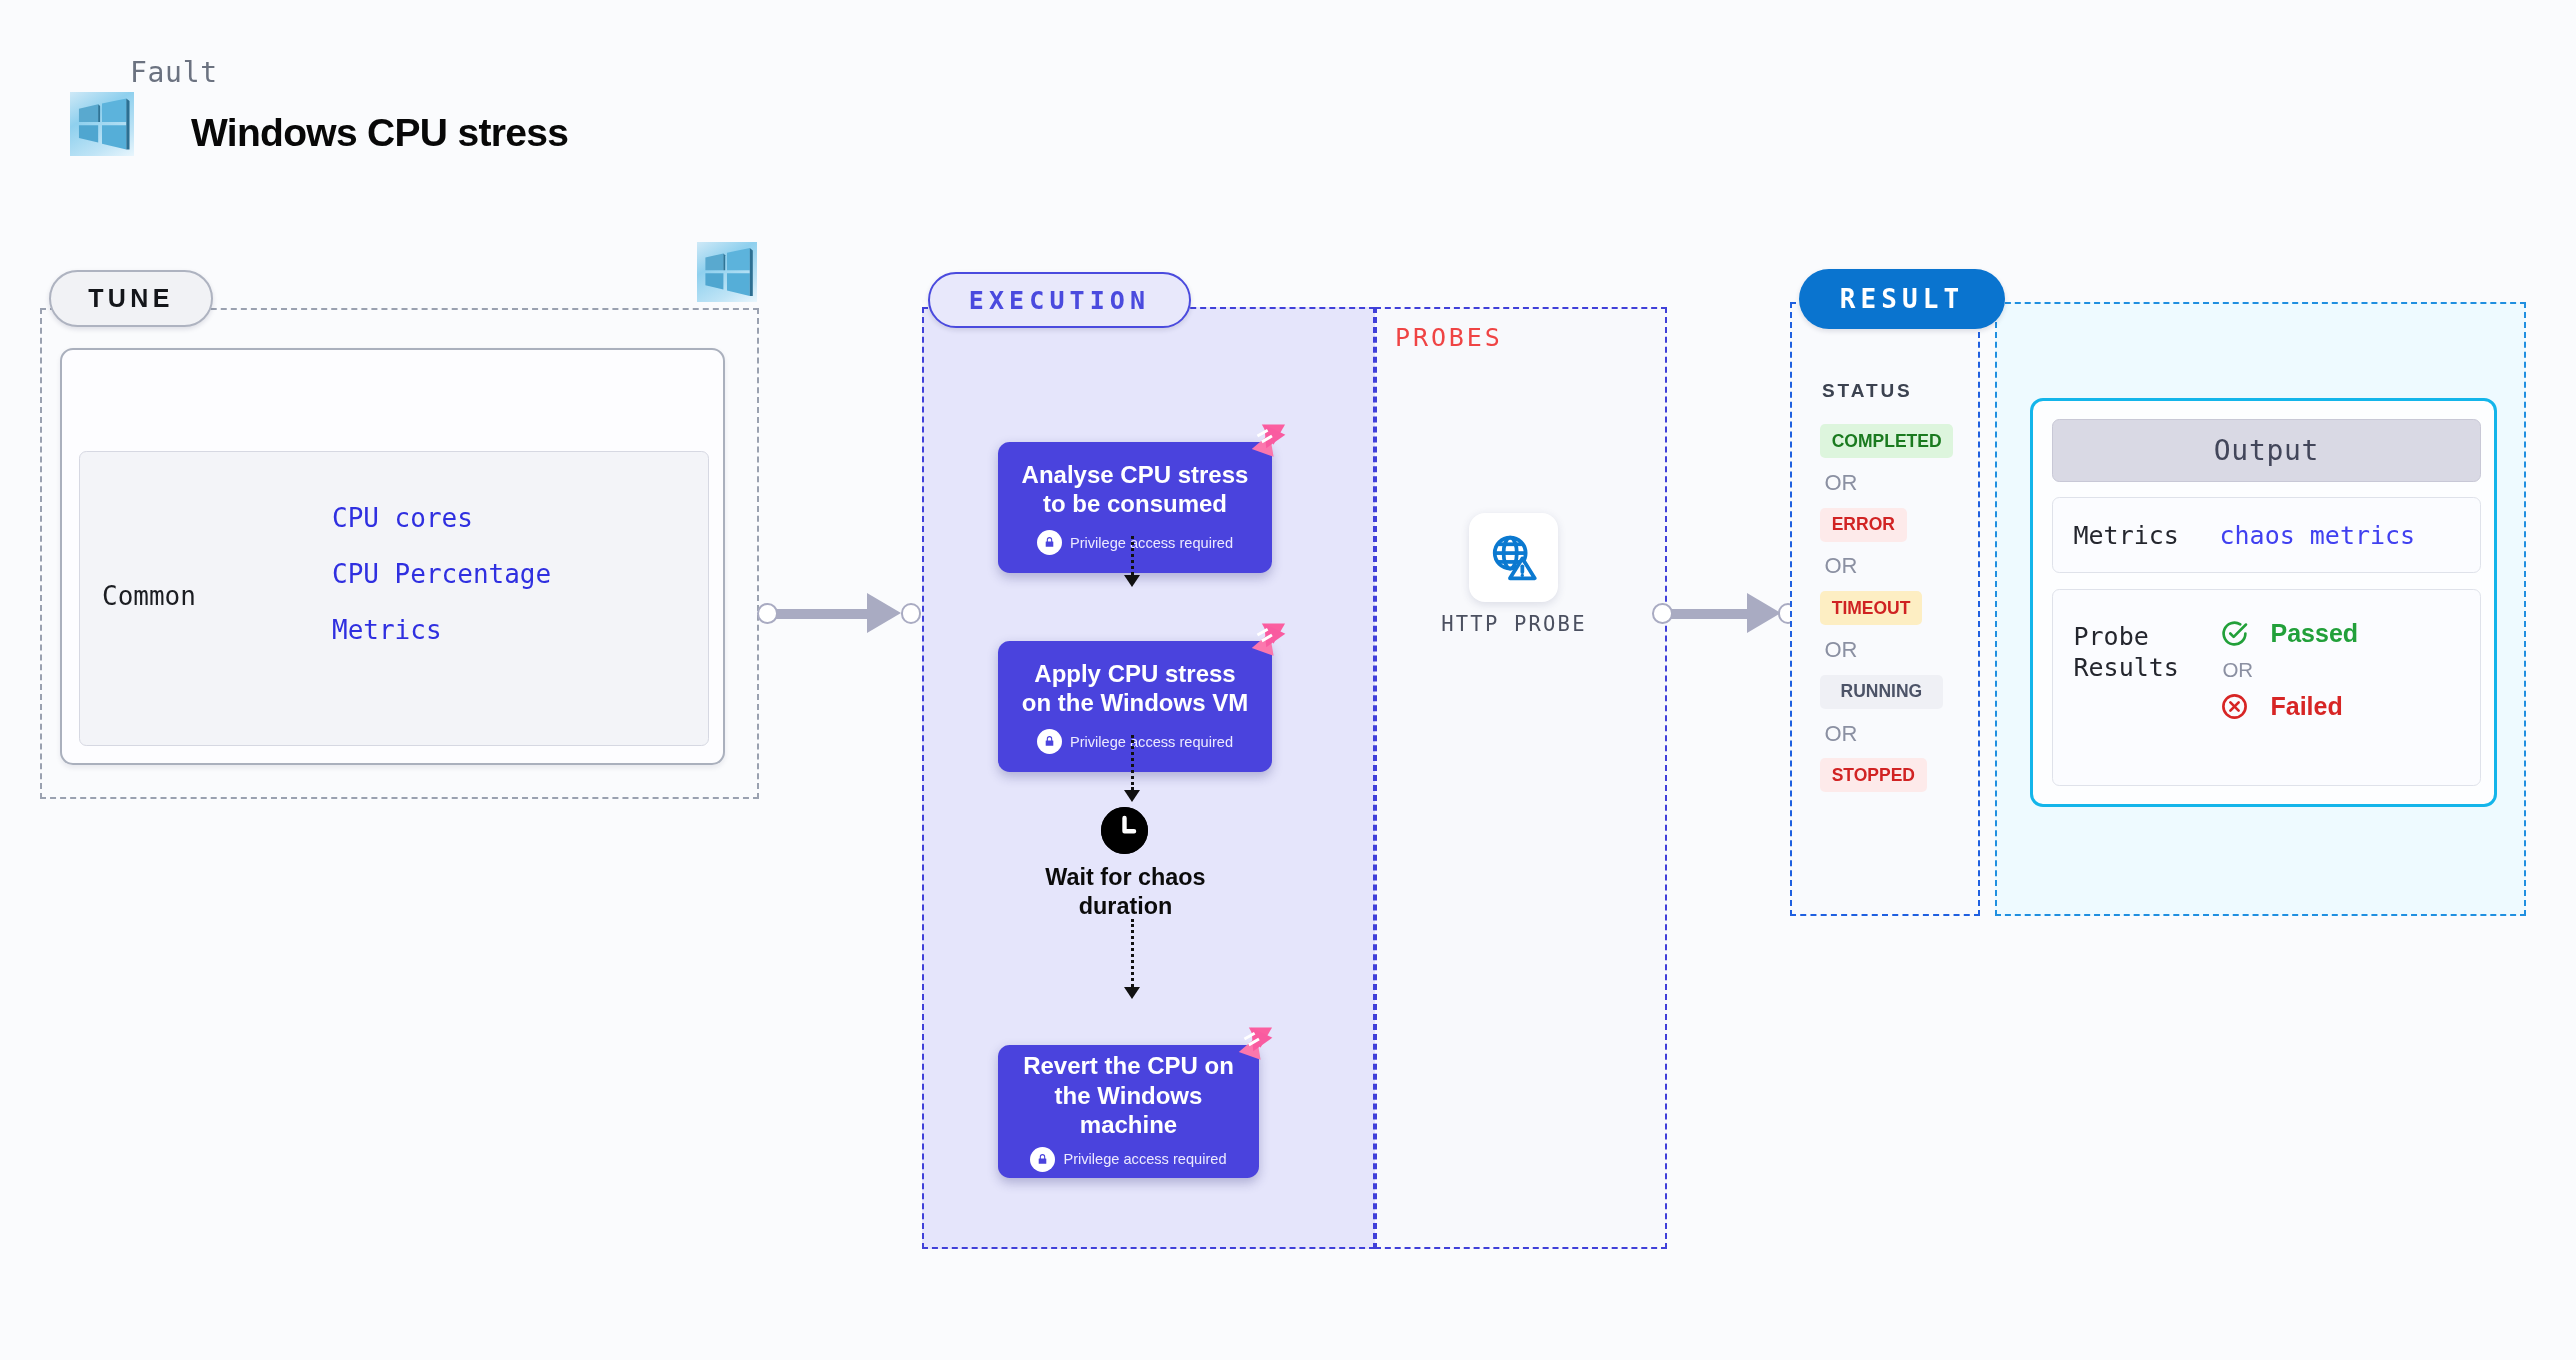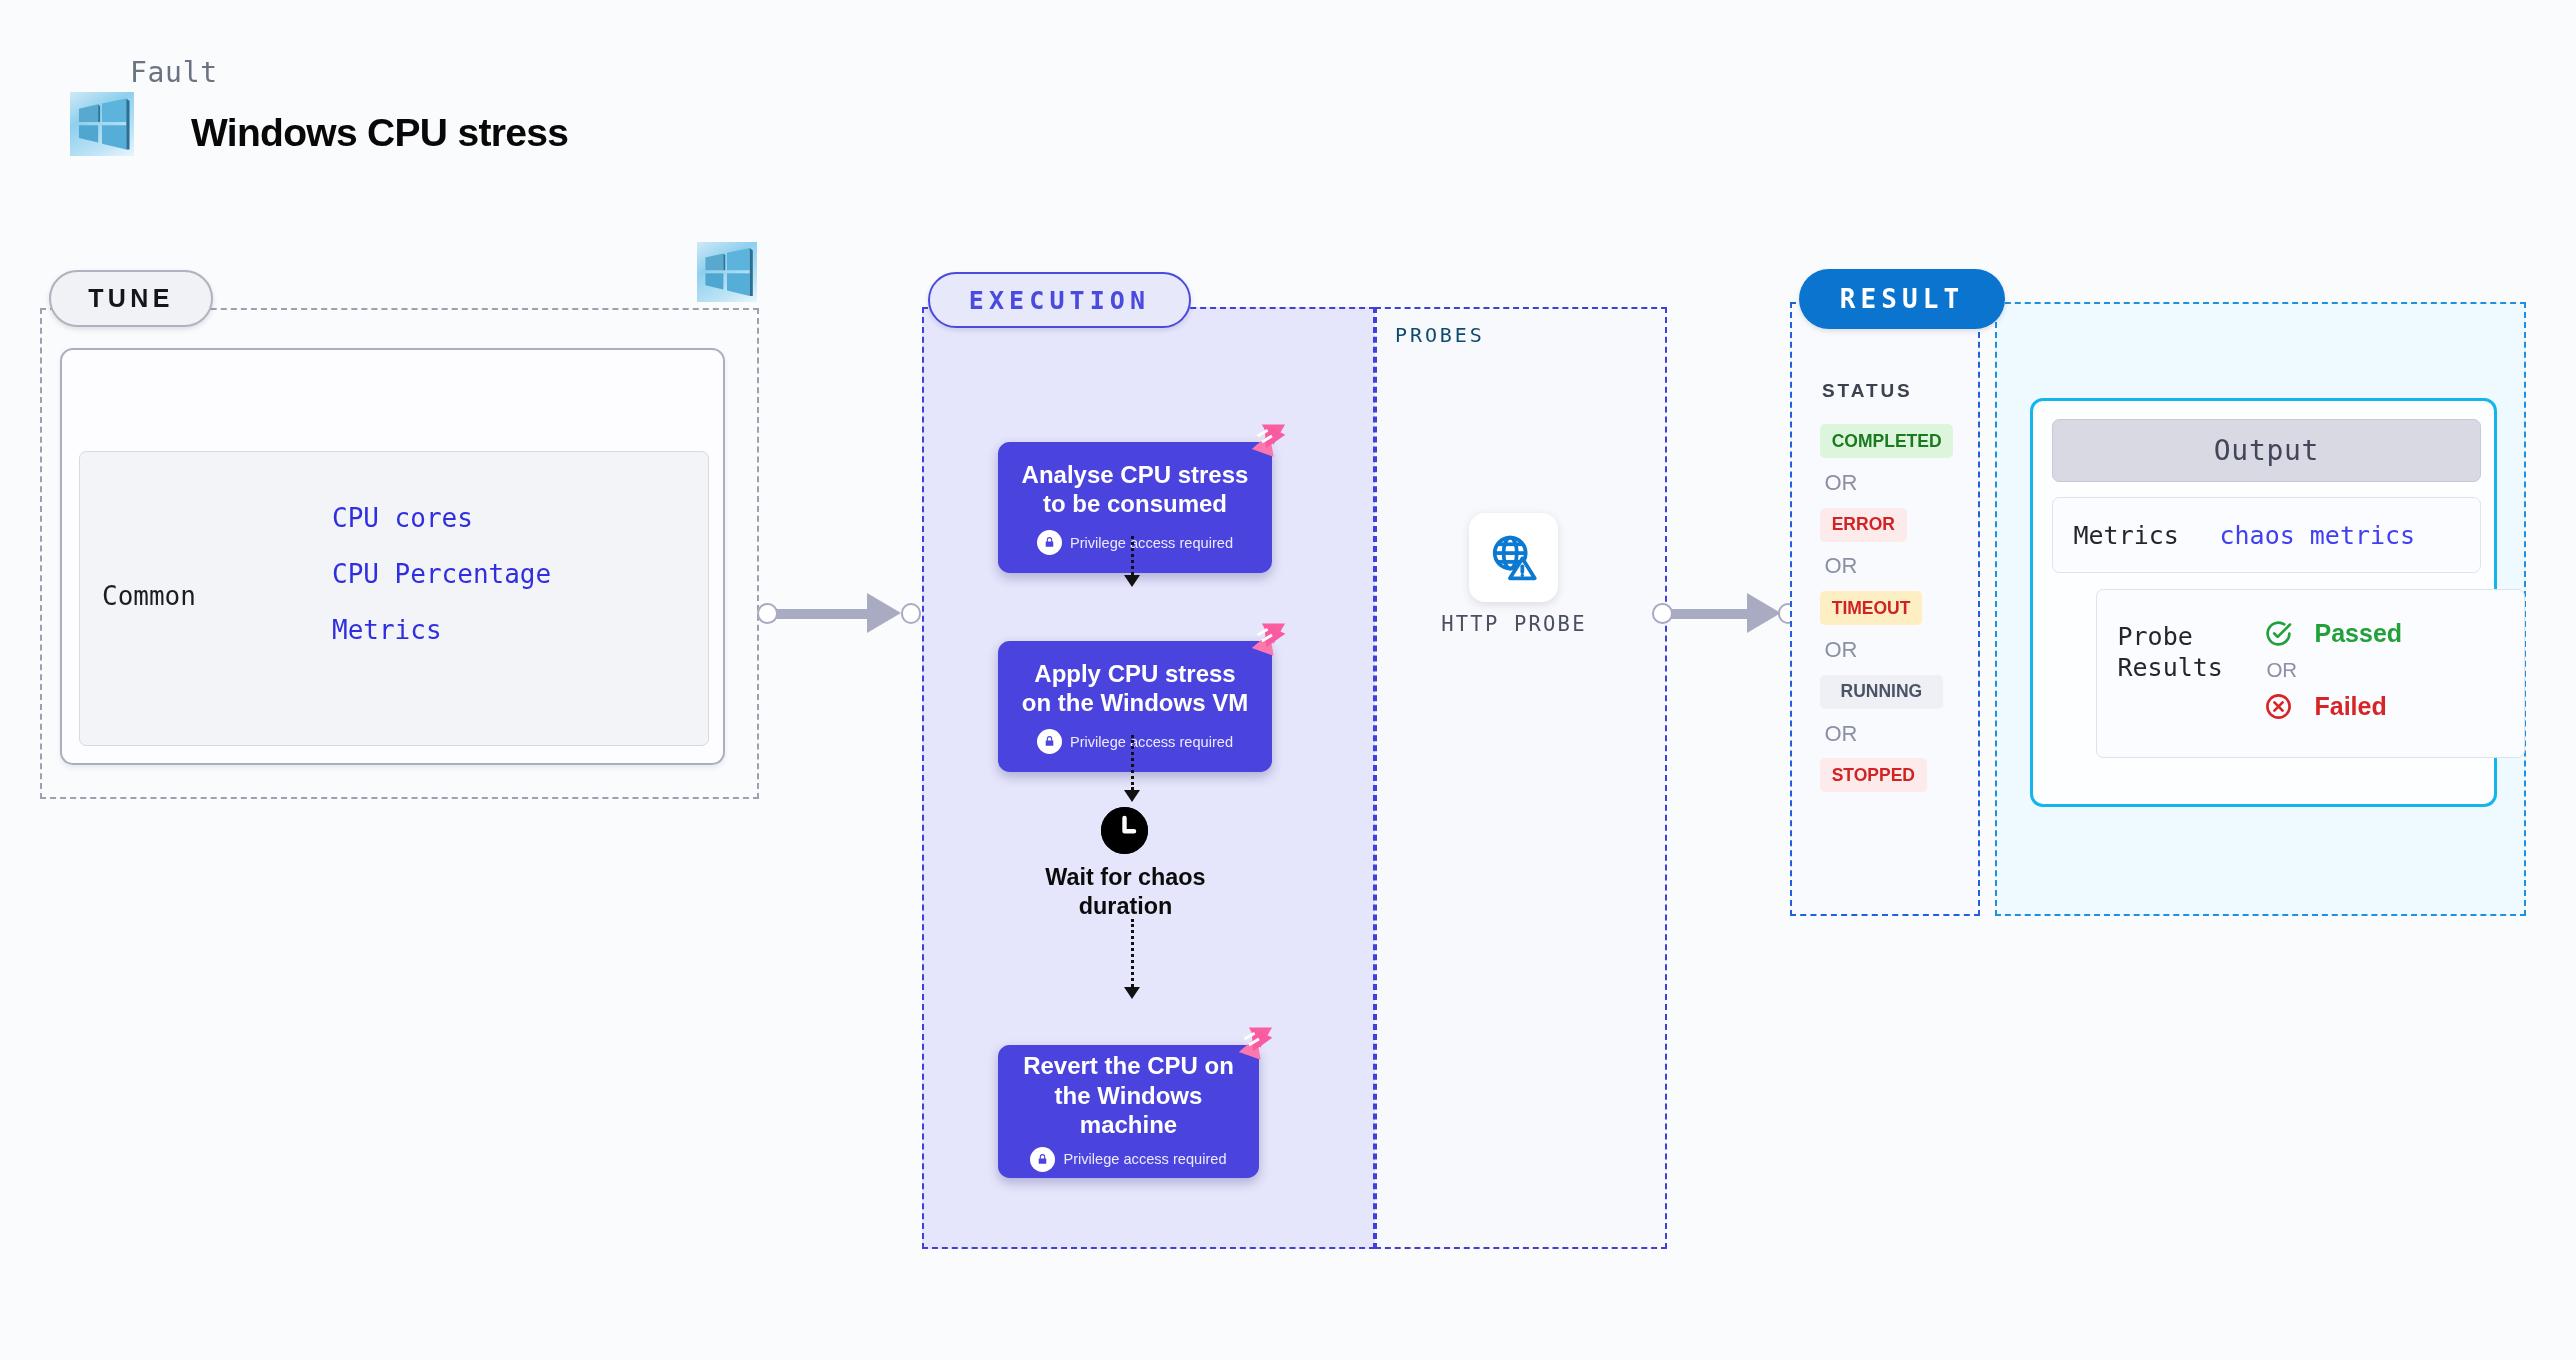--- a/index.html
+++ b/index.html
@@ -94,21 +94,21 @@
   #clock-icon{position:absolute;left:1101px;top:807px;width:47px;height:47px;
     border-radius:50%;background:#000;}
   #clock-icon svg{width:100%;height:100%;display:block;}
   #wait-label{position:absolute;left:1023px;top:863px;width:205px;text-align:center;
     font-size:23.4px;font-weight:bold;color:#0b0b0b;line-height:1.25;}
 
   
   #probes-panel{left:1375px;top:307px;width:292px;height:942px;
     border:2.2px dashed #4040d9;background:#f8f9fc;}
   #probes-label{position:absolute;left:1395px;top:323px;
-    font-family:"DejaVu Sans Mono", monospace;font-size:20px;color:#0c4a6e;letter-spacing:2.9px;}
+    font-family:"DejaVu Sans Mono", monospace;font-size:25px;color:#ef4444;letter-spacing:2.9px;}
   #probe-icon-card{position:absolute;left:1469px;top:513px;width:89px;height:89px;
     background:#ffffff;border-radius:16px;box-shadow:0 2.9px 8.8px rgba(40,50,90,.13);
     display:flex;align-items:center;justify-content:center;}
   #probe-icon-card svg{width:53px;height:53px;display:block;}
   #probe-label{position:absolute;left:1428px;top:612px;width:172px;text-align:center;
     font-family:"DejaVu Sans Mono", monospace;font-size:20.5px;color:#4b5060;letter-spacing:2.2px;}
 
   
   .conn{position:absolute;height:29px;}
   .conn .bar{position:absolute;left:10.2px;top:9.5px;height:10.2px;background:#a9abc2;}
@@ -139,23 +139,23 @@
   #output-header{position:absolute;left:19px;top:17.5px;width:429px;height:63px;
     box-sizing:border-box;background:#d9d9e4;border:0.7px solid #c8c8d6;border-radius:7.3px;
     display:flex;align-items:center;justify-content:center;
     font-family:"DejaVu Sans Mono", monospace;font-size:28px;color:#42465a;letter-spacing:0.7px;}
   #metrics-row{position:absolute;left:19px;top:96px;width:429px;height:76px;
     box-sizing:border-box;background:#fbfcff;border:0.7px solid #dfe2ea;border-radius:7.3px;
     display:flex;align-items:center;}
   #metrics-row .k{font-family:"DejaVu Sans Mono", monospace;font-size:25px;color:#24262e;
     margin-left:20.5px;width:146px;}
   #metrics-row .v{font-family:"DejaVu Sans Mono", monospace;font-size:25px;color:#4040f0;}
-  #probe-results-row{position:absolute;left:19px;top:188px;width:429px;height:169px;
+  #probe-results-row{position:absolute;left:19px;top:188px;width:429px;height:197px;
     box-sizing:border-box;background:#fbfcff;border:0.7px solid #dfe2ea;border-radius:7.3px;
-    display:flex;margin-left:44px;}
+    display:flex;}
   #probe-results-row .k{font-family:"DejaVu Sans Mono", monospace;font-size:25px;color:#24262e;
     margin:32px 0 0 20.5px;width:146px;line-height:1.22;}
   #probe-results-row .vals{margin-top:29px;}
   .presult{display:flex;align-items:center;gap:22px;}
   .presult svg{width:29px;height:29px;display:block;}
   .presult .t{font-size:25px;font-weight:bold;}
   #probe-results-row .orsep{margin:10.2px 0 10.2px 2.9px;font-size:20.5px;}
 </style>
 </head>
 <body>

